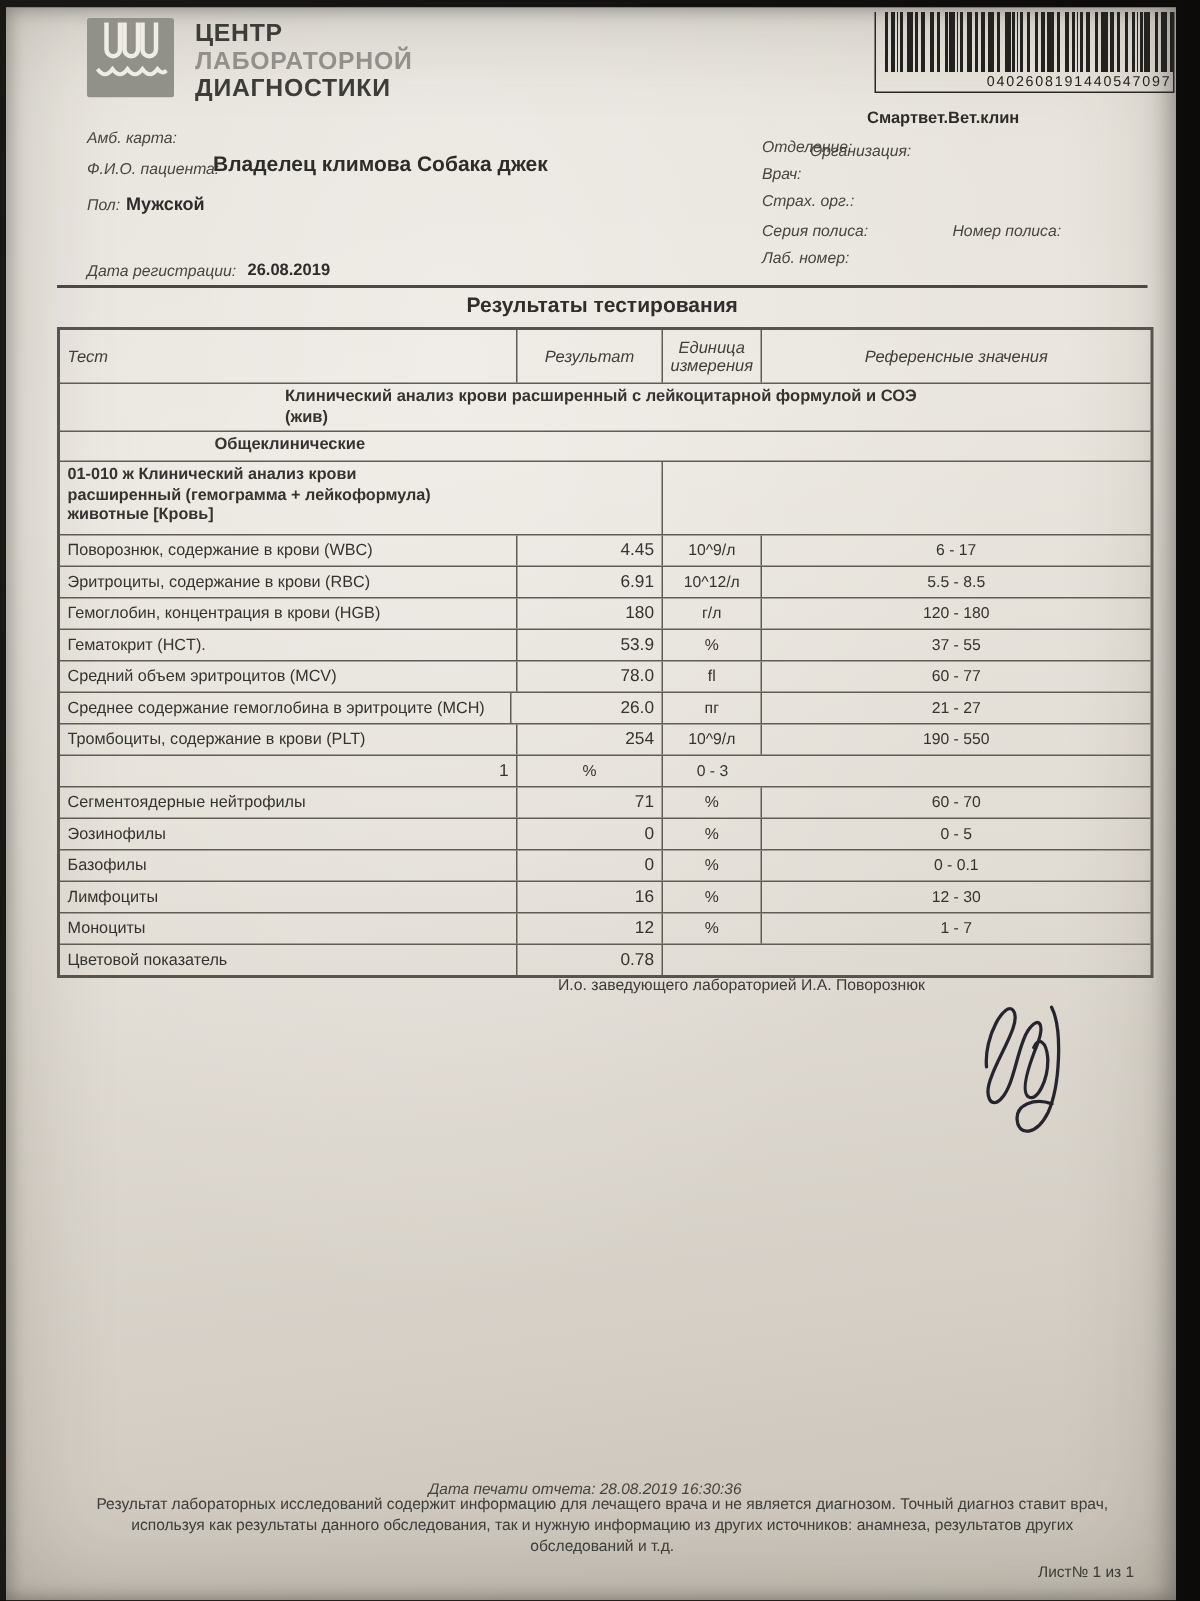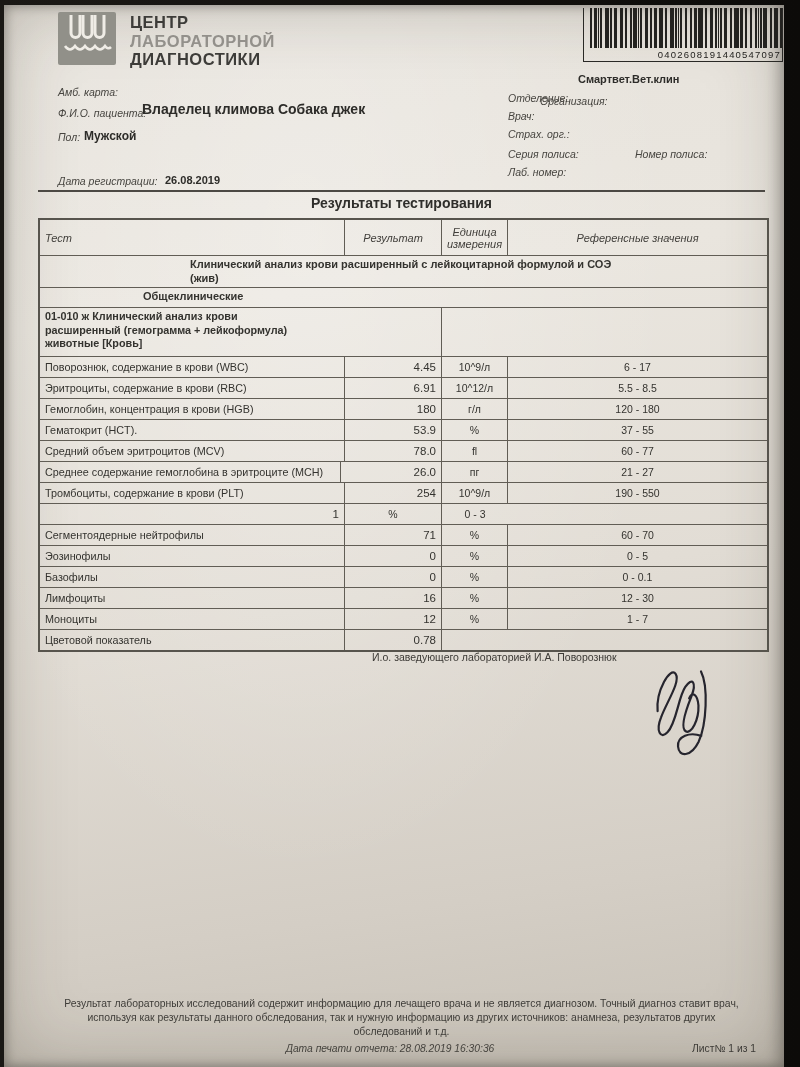--- a/index.html
+++ b/index.html
@@ -50,21 +50,21 @@
   .name{font-size:10.8px;line-height:12.5px;}
   .num{justify-content:flex-end;font-size:11.5px;}
   .ctr{justify-content:center;font-size:10.5px;}
   .lastrow{grid-template-columns:305px 97px 1fr;}
   
   .sig-caption{left:372px;top:651px;font-size:10.5px;color:#3c3a36;}
   .sig-svg{left:642px;top:652px;transform:rotate(6deg);}
   
   .disclaimer{left:38px;top:997px;width:727px;text-align:center;font-size:10.4px;line-height:13.8px;
               color:#3e3c38;white-space:pre-line;}
-  .printline{left:0;top:1043px;width:780px;text-align:center;font-style:italic;font-size:10.3px;color:#45433e;}
+  .printline{left:0;top:988px;width:780px;text-align:center;font-style:italic;font-size:10.3px;color:#45433e;}
   .sheetno{right:44px;top:1043px;font-size:10.3px;color:#3c3a36;}
 </style>
 </head>
 <body>
 
 <div class="page">
   <div class="paper"></div>
 
   <div class="abs logo-wrap">
     <span>

